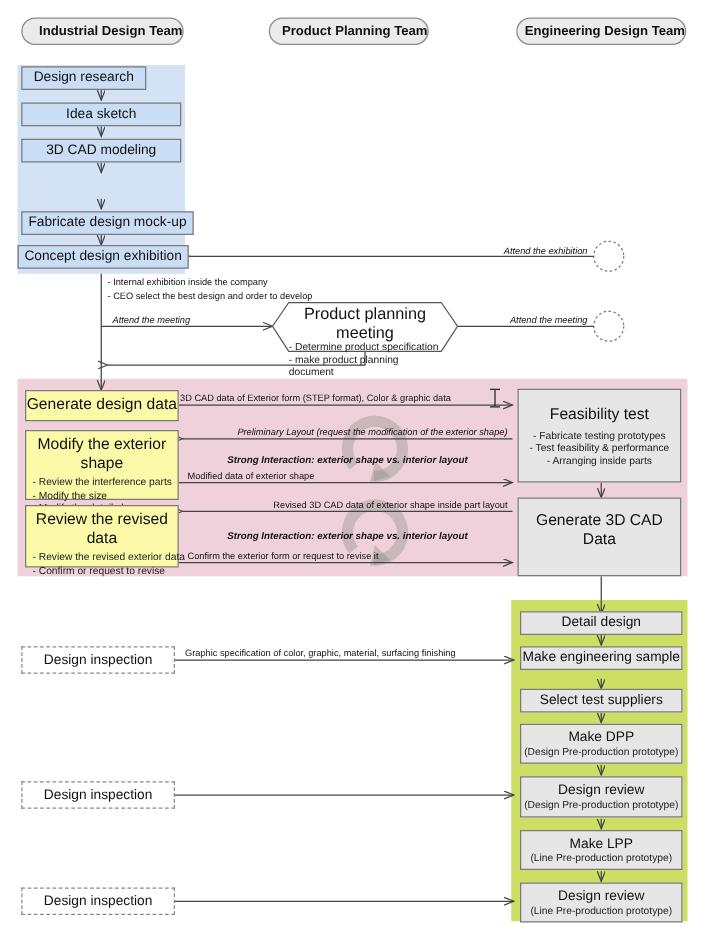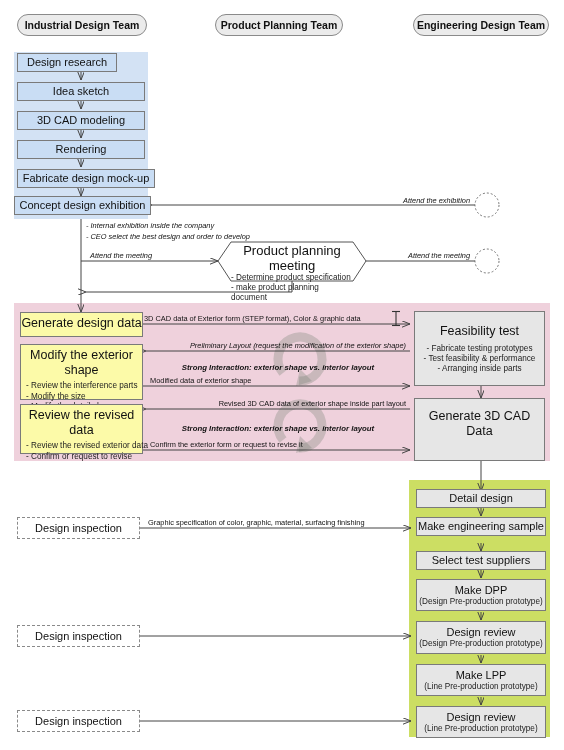--- a/index.html
+++ b/index.html
@@ -5,21 +5,21 @@
   html,body{margin:0;padding:0;background:#ffffff;}
   body{font-family:"Liberation Sans", sans-serif;color:#1a1a1a;}
   #root{position:relative;width:564px;height:750px;overflow:hidden;background:#fff;}
 
   .abs{position:absolute;box-sizing:border-box;}
 
   
   .pill{
     position:absolute;box-sizing:border-box;
     background:#ebebeb;border:1px solid #8a8a8a;border-radius:14px;
-    height:22px;line-height:20px;text-align:center;
+    height:22px;line-height:20px;text-align:right;
     font-size:10.5px;font-weight:bold;color:#111;
     white-space:nowrap;
   }
 
   
   .band{position:absolute;box-sizing:border-box;}
   .band-blue{background:#d3e2f4;}
   .band-pink{background:#efd1dc;}
   .band-green{background:#ccde63;}
 
@@ -50,21 +50,21 @@
   
   .lbl{
     position:absolute;box-sizing:border-box;
     font-size:7.4px;line-height:9px;color:#111;white-space:nowrap;
   }
   .lbl-it{font-style:italic;}
   .lbl-bi{font-style:italic;font-weight:bold;font-size:7.8px;}
   .lbl-c{text-align:center;}
   .lbl-r{text-align:right;}
 
-  .note{position:absolute;font-size:7.4px;line-height:10px;font-style:italic;color:#111;white-space:nowrap;}
+  .note{position:absolute;font-size:7.4px;line-height:10px;color:#111;white-space:nowrap;}
 
   .hexlabel{position:absolute;text-align:center;}
   .hex-title{font-size:13px;line-height:15px;color:#111;}
   .hex-sub{font-size:8.2px;line-height:10px;color:#222;text-align:left;display:inline-block;}
 </style>
 </head>
 <body>
 
 <div id="root">
 
@@ -169,23 +169,20 @@
 
   <div class="box box-blue" style="left:17px;top:53px;width:100px;height:19px;">
     <div class="box-title">Design research</div>
   </div>
   <div class="box box-blue" style="left:17px;top:82px;width:128px;height:19px;">
     <div class="box-title">Idea sketch</div>
   </div>
   <div class="box box-blue" style="left:17px;top:111px;width:128px;height:19px;">
     <div class="box-title">3D CAD modeling</div>
   </div>
-  <div class="box box-blue" style="left:17px;top:140px;width:128px;height:19px;">
-    <div class="box-title">Rendering</div>
-  </div>
   <div class="box box-blue" style="left:17px;top:169px;width:138px;height:19px;">
     <div class="box-title">Fabricate design mock-up</div>
   </div>
   <div class="box box-blue" style="left:14px;top:196px;width:137px;height:19px;">
     <div class="box-title">Concept design exhibition</div>
   </div>
 
   <div class="note" style="left:86px;top:221px;">- Internal exhibition inside the company</div>
   <div class="note" style="left:86px;top:232px;">- CEO select the best design and order to develop</div>
 

